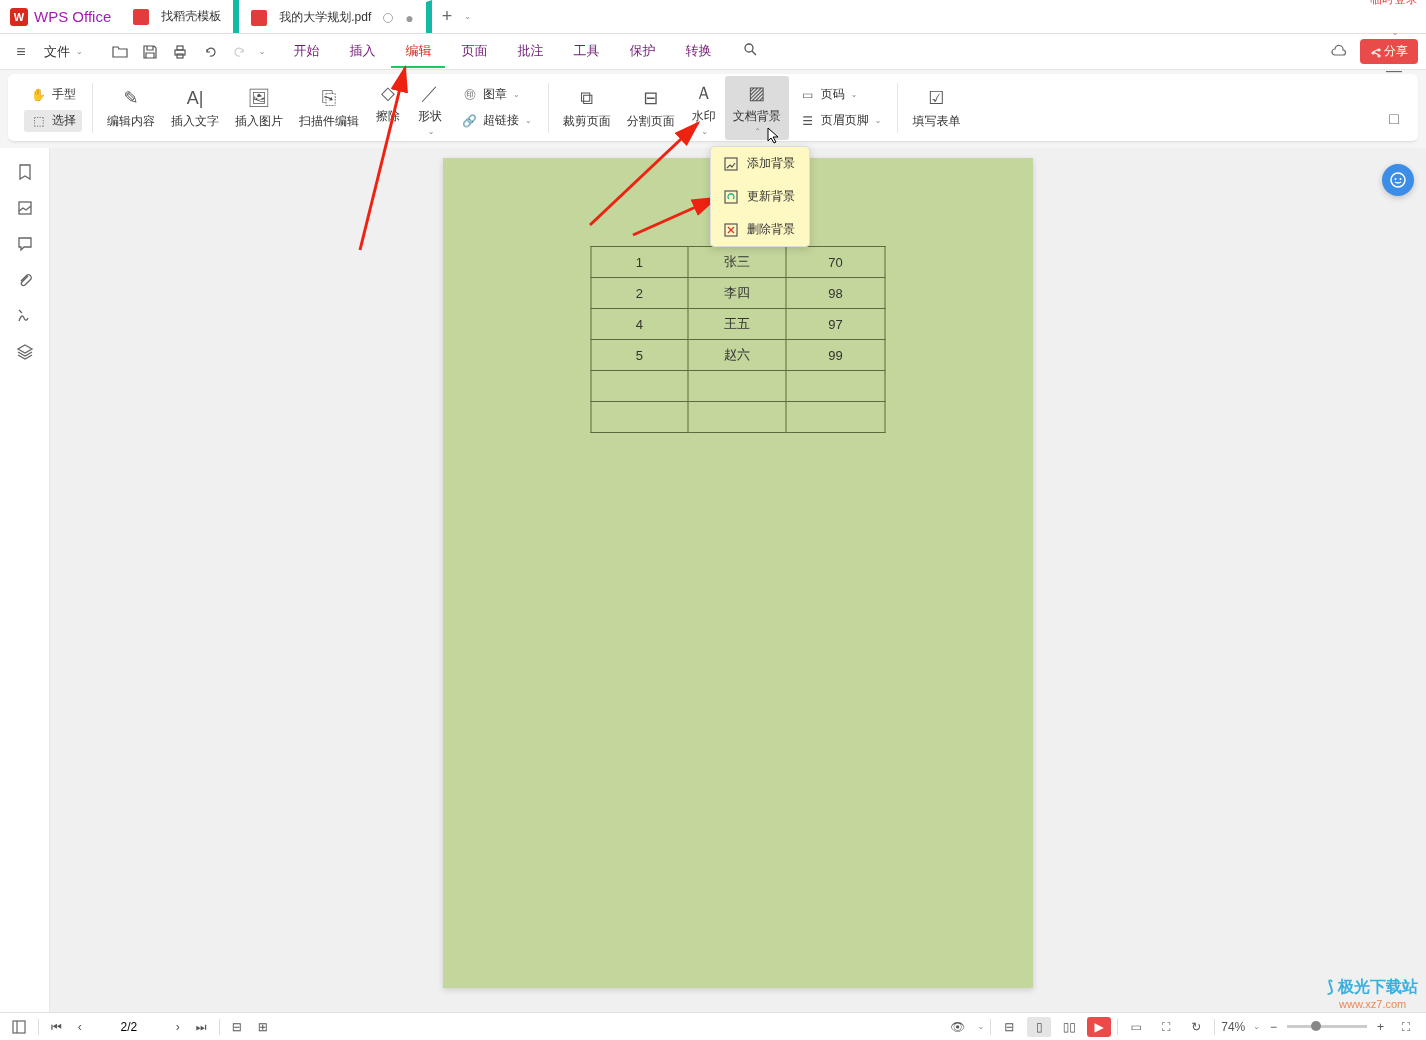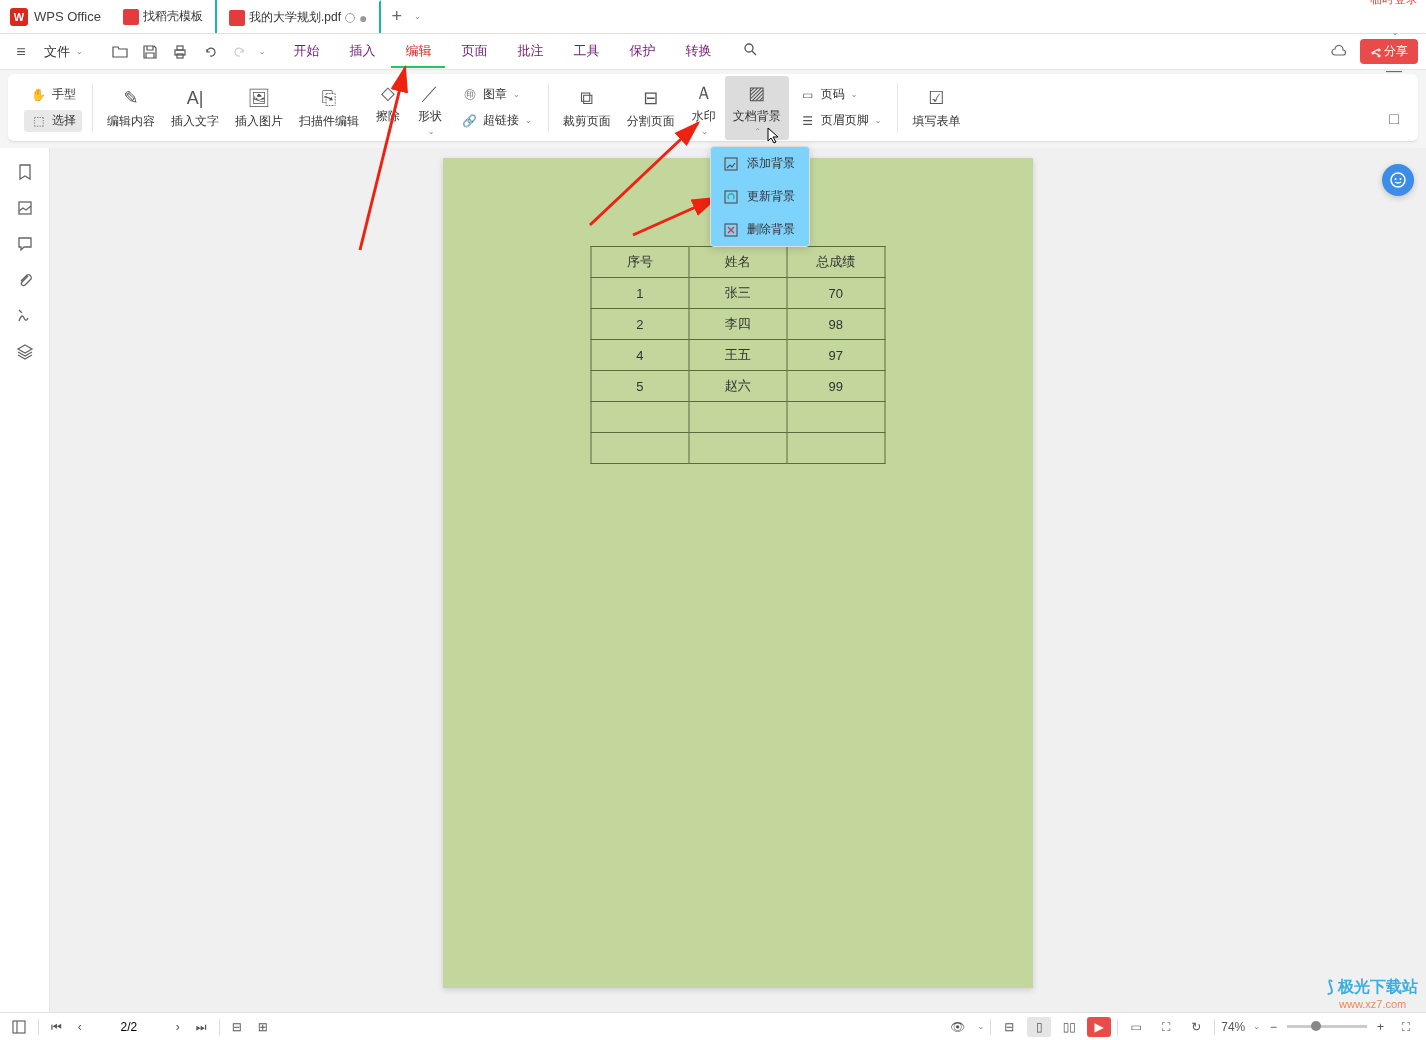--- a/index.html
+++ b/index.html
@@ -2,23 +2,23 @@
 <html><head>
 <meta charset="utf-8">
 <style>
 * { margin: 0; padding: 0; box-sizing: border-box; font-family: "Microsoft YaHei", Arial, sans-serif; }
 body { width: 1426px; height: 1040px; background: #f5f5f5; overflow: hidden; position: relative; }
 
 
 .title-bar { height: 34px; background: #fff; display: flex; align-items: center; border-bottom: 1px solid #e0e0e0; }
 .app-logo { display: flex; align-items: center; padding: 0 10px; gap: 6px; }
 .wps-icon { width: 18px; height: 18px; background: #d9281e; border-radius: 3px; display: flex; align-items: center; justify-content: center; color: #fff; font-size: 11px; font-weight: bold; }
-.app-name { font-size: 13px; color: #404040; }
+.app-name { font-size: 15px; color: #a21caf; }
 .tabs-area { display: flex; height: 100%; }
-.tab { display: flex; align-items: center; padding: 0 12px; gap: 4px; font-size: 12px; color: #333; cursor: pointer; border-right: 2px solid #14b8a6; }
+.tab { display: flex; align-items: center; padding: 0 12px; gap: 12px; font-size: 12px; color: #333; cursor: pointer; border-right: 6px solid #14b8a6; }
 .tab.active { background: #fff; border-top: 2px solid transparent; justify-content: flex-end; }
 .tab-icon { width: 16px; height: 16px; border-radius: 2px; }
 .tab-icon.red { background: #e23c3c; }
 .tab-icon.pdf { background: #e23c3c; }
 .tab-sync { width: 10px; height: 10px; border: 1.5px solid #aaa; border-radius: 50%; }
 .tab-close { color: #999; font-size: 14px; }
 .new-tab { padding: 0 10px; color: #666; font-size: 18px; cursor: pointer; }
 .title-right { margin-left: auto; display: flex; align-items: center; gap: 20px; padding-right: 8px; flex-direction: column; }
 .title-icon { width: 28px; height: 28px; display: flex; align-items: center; justify-content: center; color: #666; cursor: pointer; font-size: 14px; }
 .avatar { width: 22px; height: 22px; border-radius: 50%; background: #b8a8d8; color: #fff; font-size: 9px; display: flex; align-items: center; justify-content: center; }
@@ -54,21 +54,21 @@
 .left-sidebar { position: absolute; top: 148px; left: 0; width: 50px; bottom: 28px; background: #fff; border-right: 1px solid #e5e5e5; display: flex; flex-direction: column; padding-top: 8px; gap: 4px; }
 .side-icon { width: 40px; height: 32px; margin: 0 auto; display: flex; align-items: center; justify-content: center; color: #666; cursor: pointer; border-radius: 4px; }
 
 
 .page { position: absolute; left: 50%; transform: translateX(-50%); top: 10px; width: 590px; height: 830px; background: #c3d69b; box-shadow: 0 2px 6px rgba(0,0,0,0.15); }
 .doc-table { position: absolute; top: 88px; left: 50%; transform: translateX(-50%); border-collapse: collapse; }
 .doc-table td { border: 1px solid #5a6b3f; width: 136px; height: 31px; text-align: center; font-size: 13px; color: #333; }
 .doc-table .hdr td { font-weight: normal; }
 
 
-.dropdown-menu { position: absolute; top: 146px; left: 710px; width: 100px; background: #7dd3fc; border: 1px solid #ddd; border-radius: 4px; box-shadow: 0 2px 8px rgba(0,0,0,0.15); z-index: 100; }
+.dropdown-menu { position: absolute; top: 146px; left: 710px; width: 100px; background: #fef9c3; border: 1px solid #ddd; border-radius: 4px; box-shadow: 0 2px 8px rgba(0,0,0,0.15); z-index: 100; }
 .dropdown-menu-item { display: flex; align-items: center; gap: 8px; padding: 8px 12px; font-size: 12px; color: #333; cursor: pointer; }
 .dd-icon { width: 16px; height: 16px; display: flex; align-items: center; justify-content: center; }
 
 
 .arrow { position: absolute; pointer-events: none; z-index: 50; }
 
 
 .status-bar { position: absolute; bottom: 0; left: 0; right: 0; height: 28px; background: #fff; border-top: 1px solid #e0e0e0; display: flex; align-items: center; padding: 0 8px; gap: 8px; font-size: 12px; color: #555; }
 .status-item { display: flex; align-items: center; gap: 4px; cursor: pointer; padding: 0 4px; }
 .status-sep { width: 1px; height: 16px; background: #ddd; }
@@ -319,25 +319,20 @@
       <svg width="18" height="18" viewBox="0 0 18 18">
         <path d="M9 2 l7 4-7 4-7-4z M2 9 l7 4 7-4 M2 12 l7 4 7-4" fill="none" stroke="#666" stroke-width="1.3"></path>
       </svg>
     </div>
 </div>
 
 <div class="main-area">
   <div class="page">
     <table class="doc-table">
       <tbody>
-          <tr class="hdr">
-        <td>序号</td>
-        <td>姓名</td>
-        <td>总成绩</td>
-      </tr>
       <tr>
             <td>1</td>
             <td>张三</td>
             <td>70</td>
           </tr>
       <tr>
             <td>2</td>
             <td>李四</td>
             <td>98</td>
           </tr>

